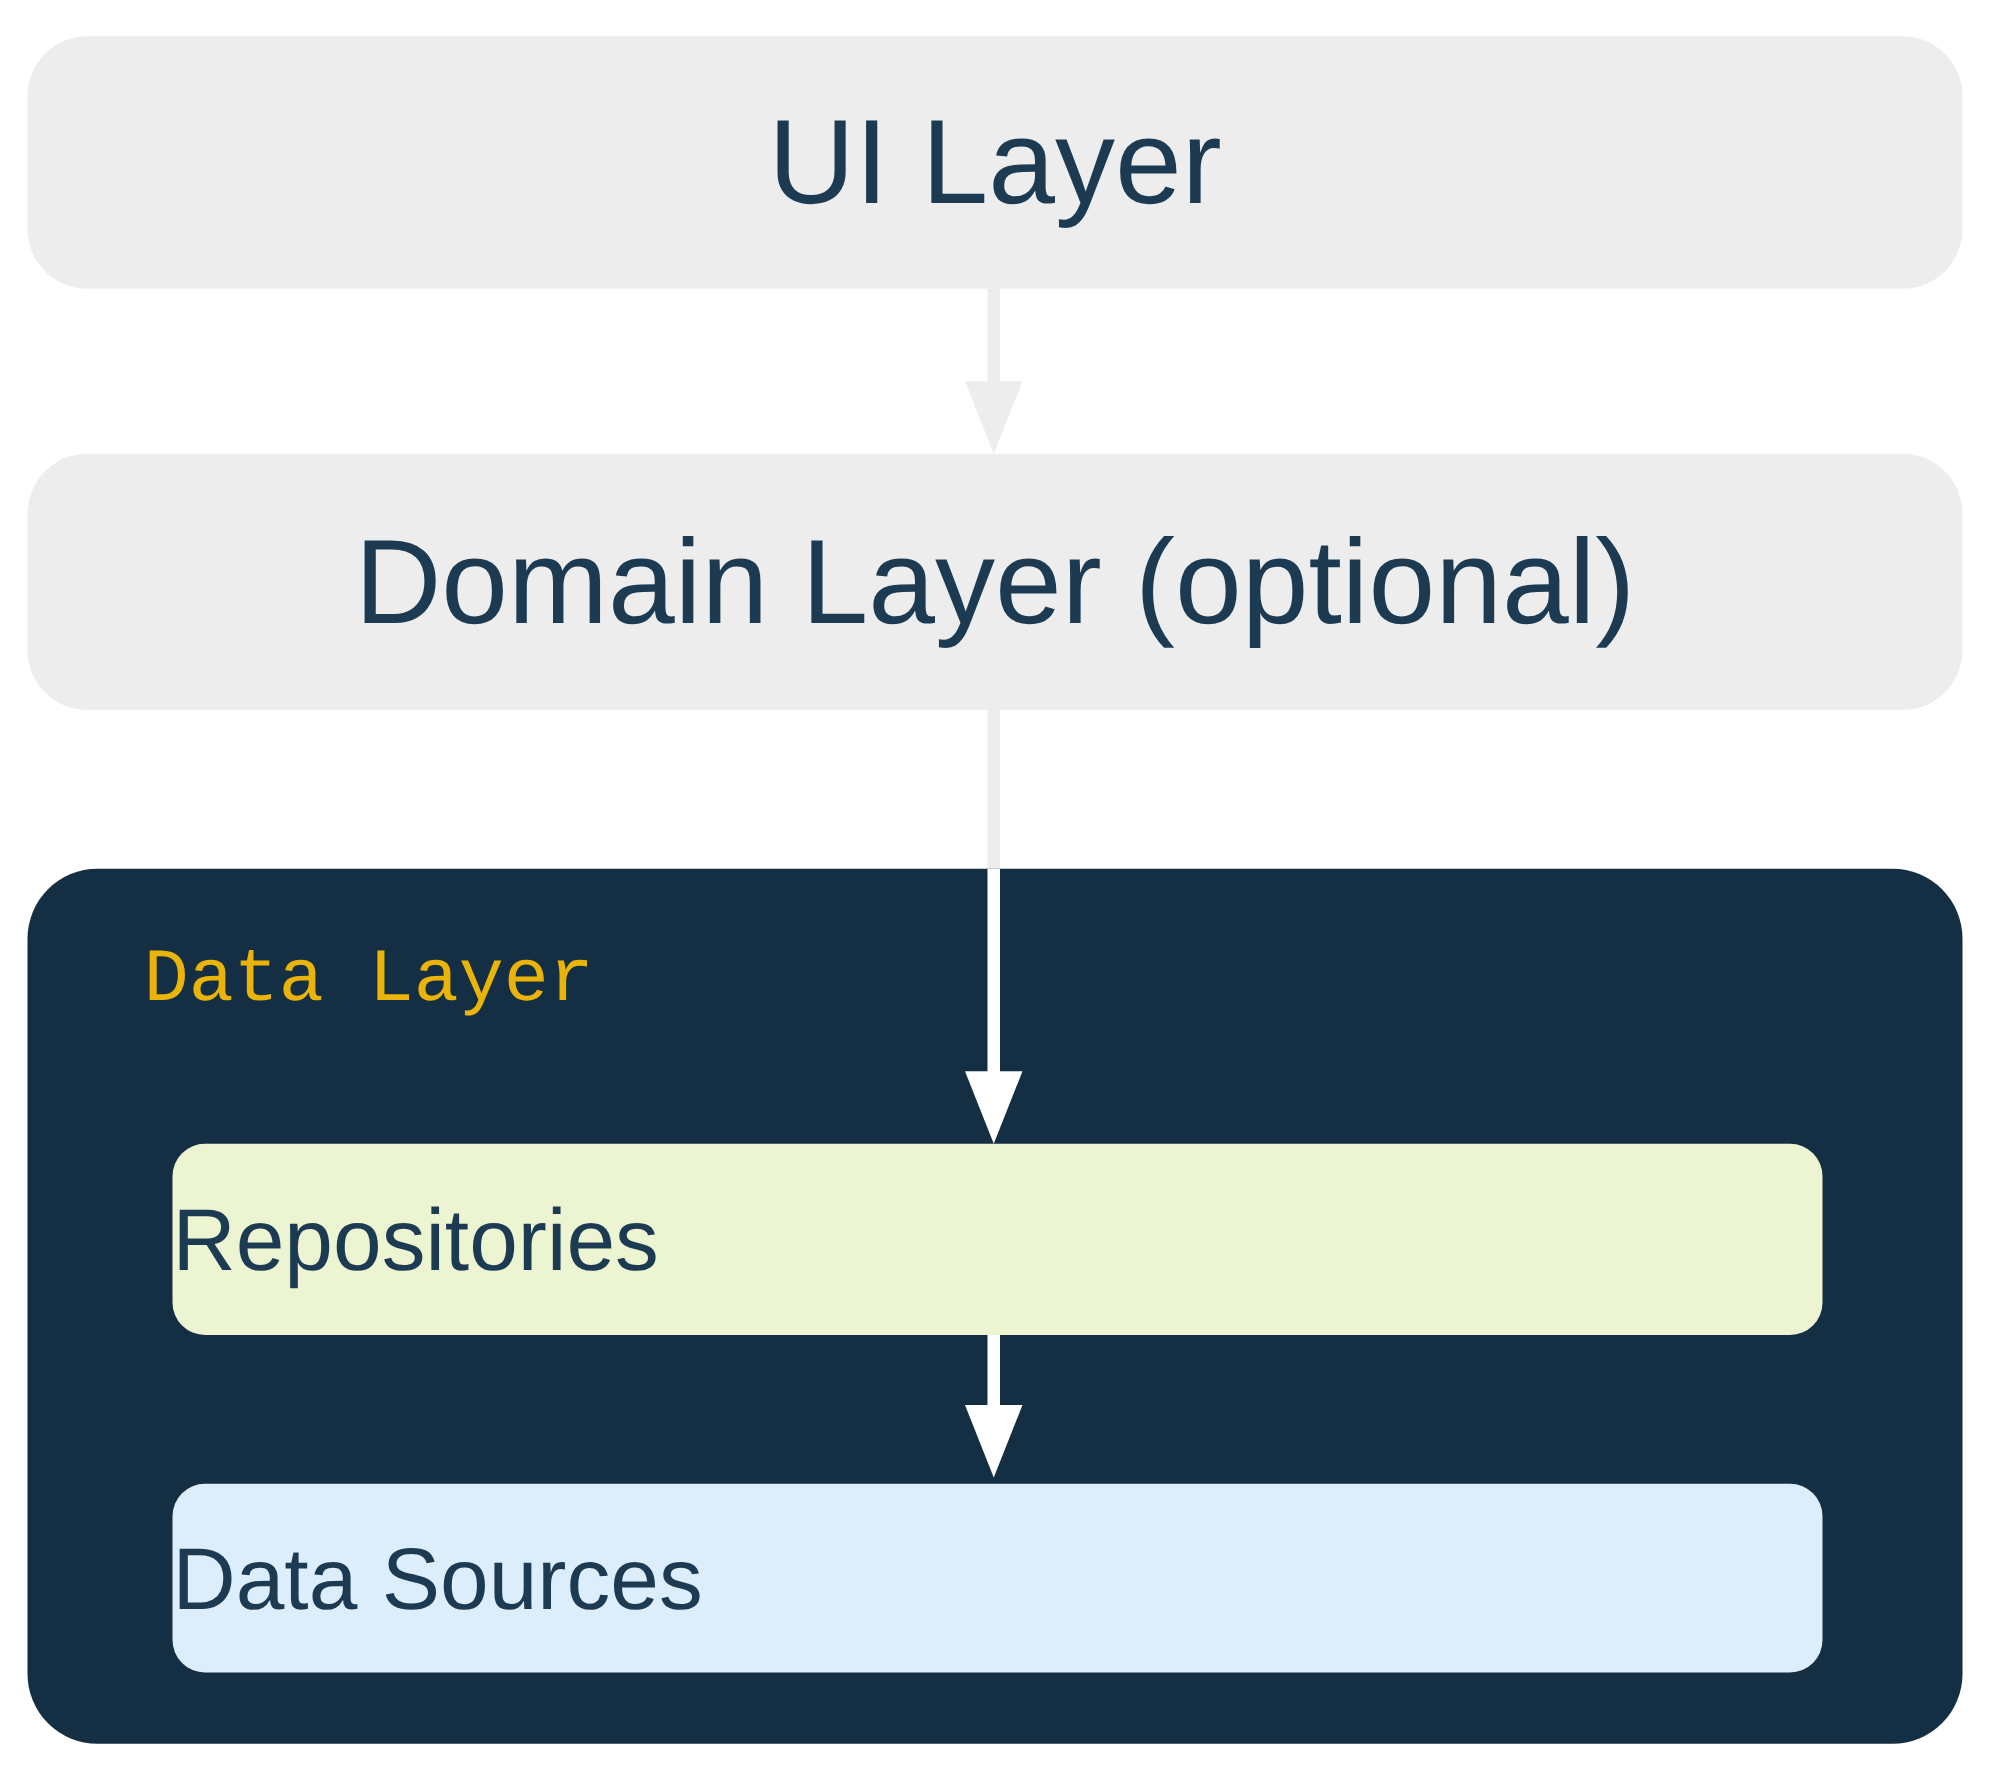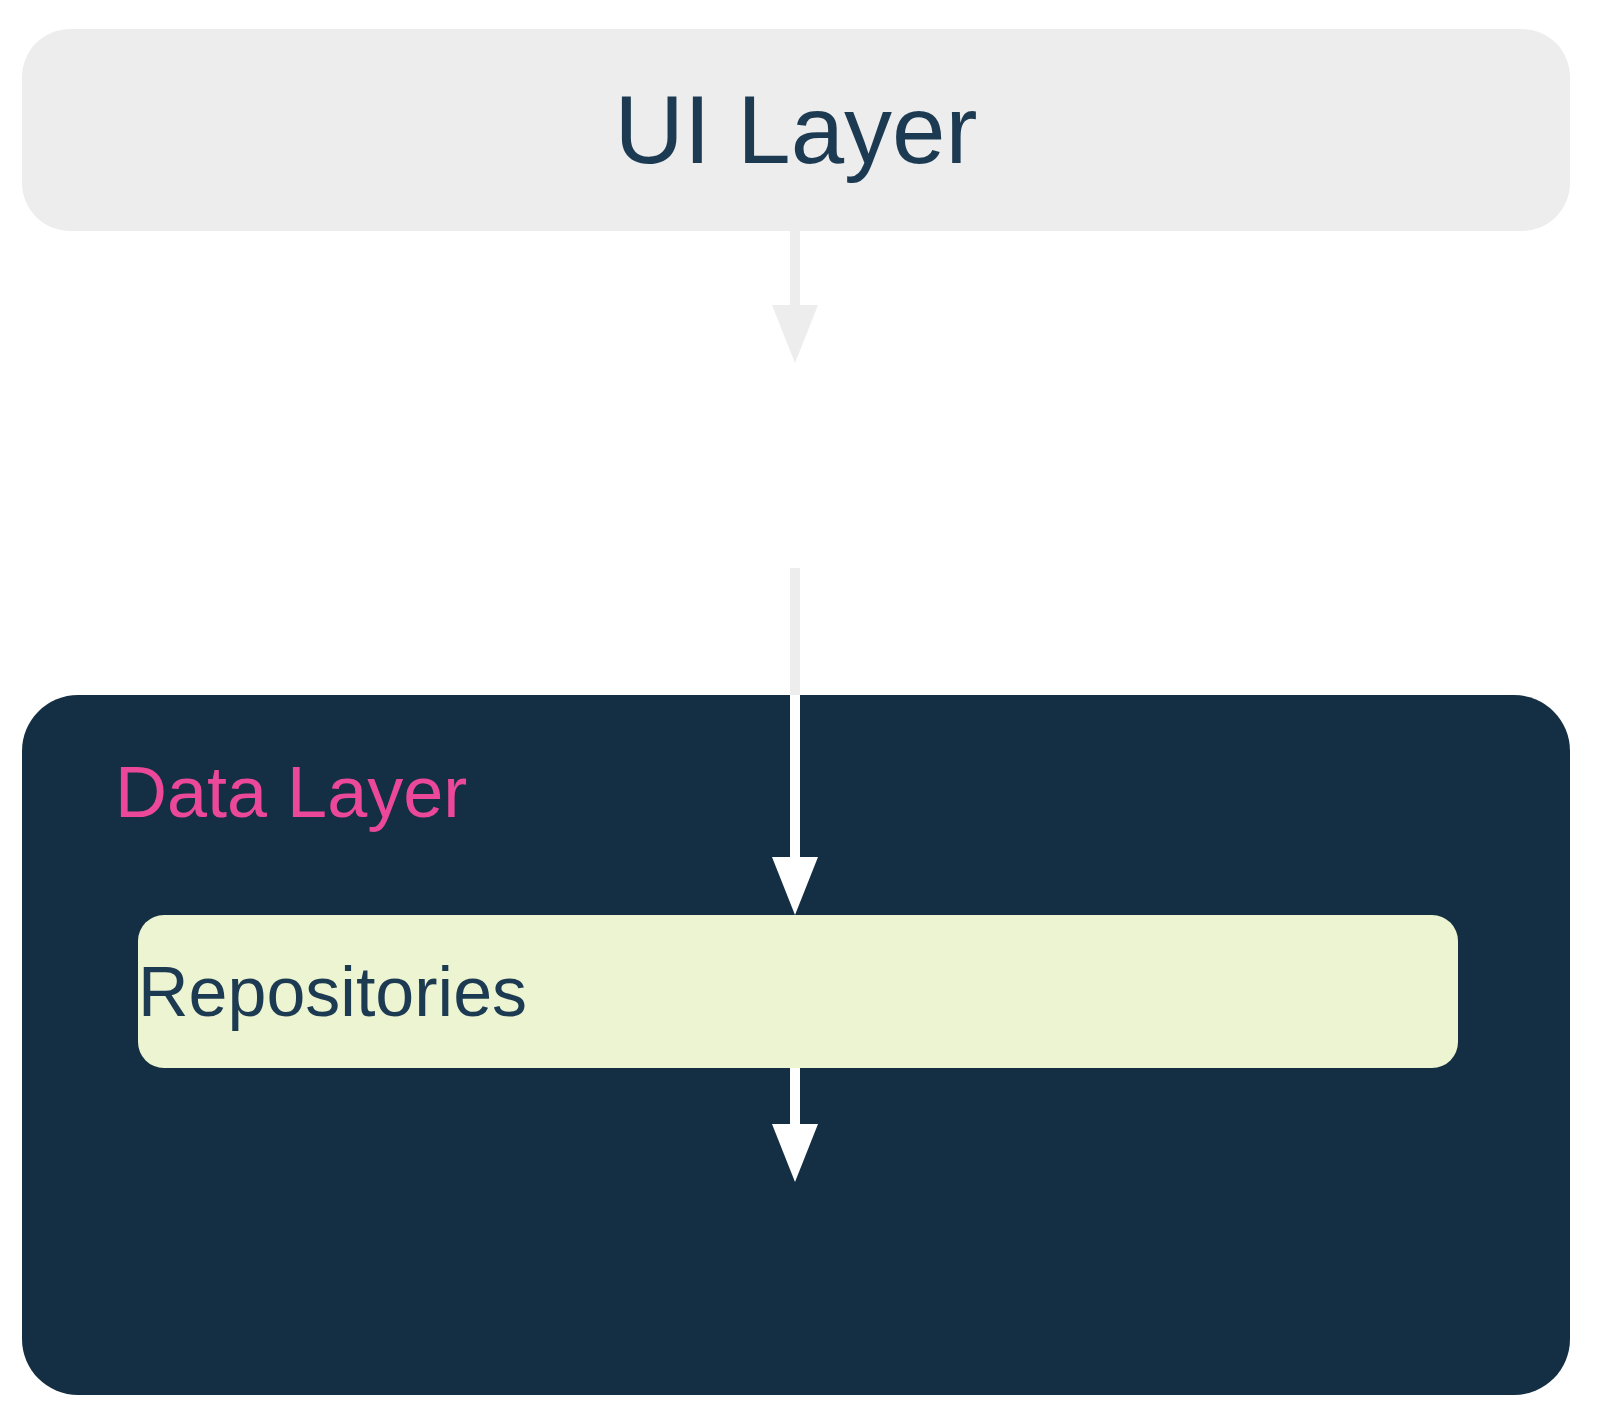--- a/index.html
+++ b/index.html
@@ -49,24 +49,25 @@
     top: 695px;
     width: 1548px;
     height: 700px;
     background: var(--navy);
     border-radius: 56px;
   }
   .data-layer-title {
     position: absolute;
     left: 93px;
     top: 56px;
-    color: #ec4899;
-    font-size: 72px;
+    color: #eab308;
+    font-size: 60px;
     font-weight: 400;
     white-space: nowrap;
+    font-family: Liberation Mono, monospace;
   }
   .inner-box {
     position: absolute;
     left: 116px;
     width: 1320px;
     border-radius: 26px;
     display: flex;
     align-items: center;
   }
   .inner-label {
@@ -105,30 +106,36 @@
 
 <div class="canvas">
 
   <div class="layer-box ui-layer">
     <span class="layer-label">UI Layer</span>
   </div>
 
   <div class="arrow-stem a1-stem"></div>
   <div class="arrow-head a1-head"></div>
 
+  <div class="layer-box domain-layer">
+    <span class="layer-label">Domain Layer (optional)</span>
+  </div>
 
   <div class="arrow-stem a2-stem-gray"></div>
   <div class="arrow-stem a2-stem-white"></div>
   <div class="arrow-head a2-head"></div>
 
   <div class="data-layer">
     <span class="data-layer-title">Data Layer</span>
 
     <div class="inner-box repositories-box">
       <span class="inner-label">Repositories</span>
     </div>
 
     <div class="arrow-stem a3-stem"></div>
     <div class="arrow-head a3-head"></div>
 
+    <div class="inner-box data-sources-box">
+      <span class="inner-label">Data Sources</span>
+    </div>
   </div>
 
 </div>
 
 </body></html>

